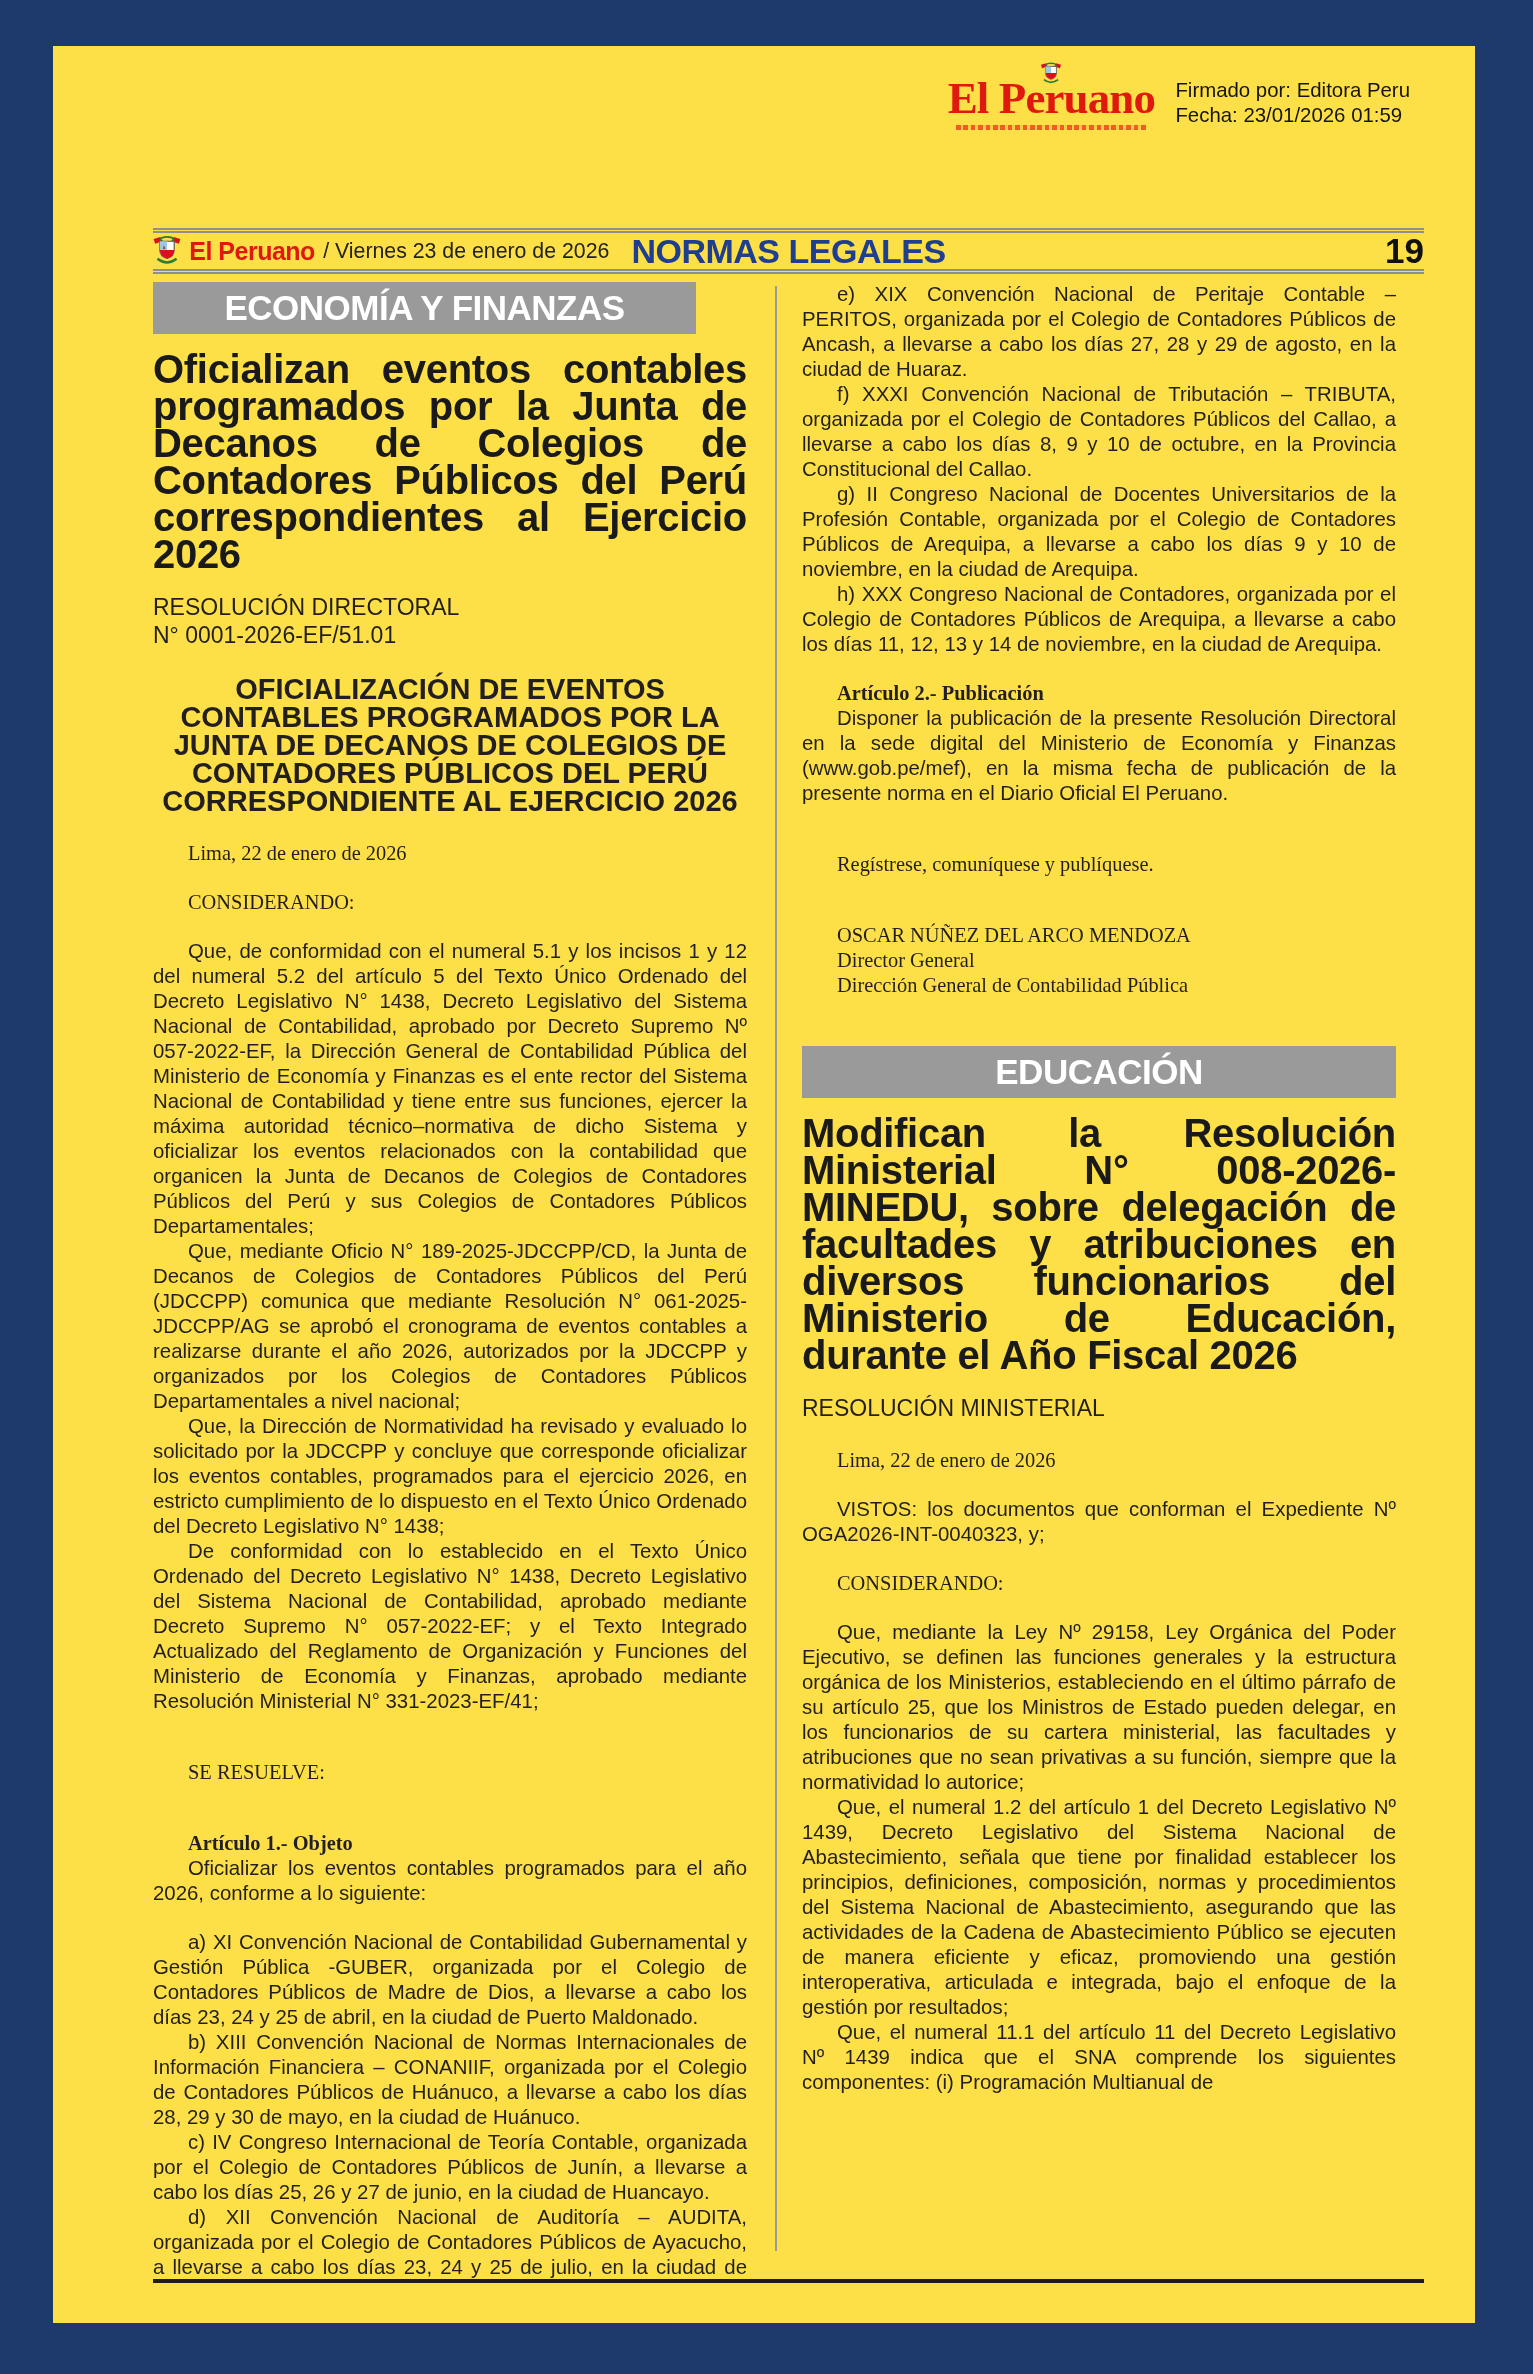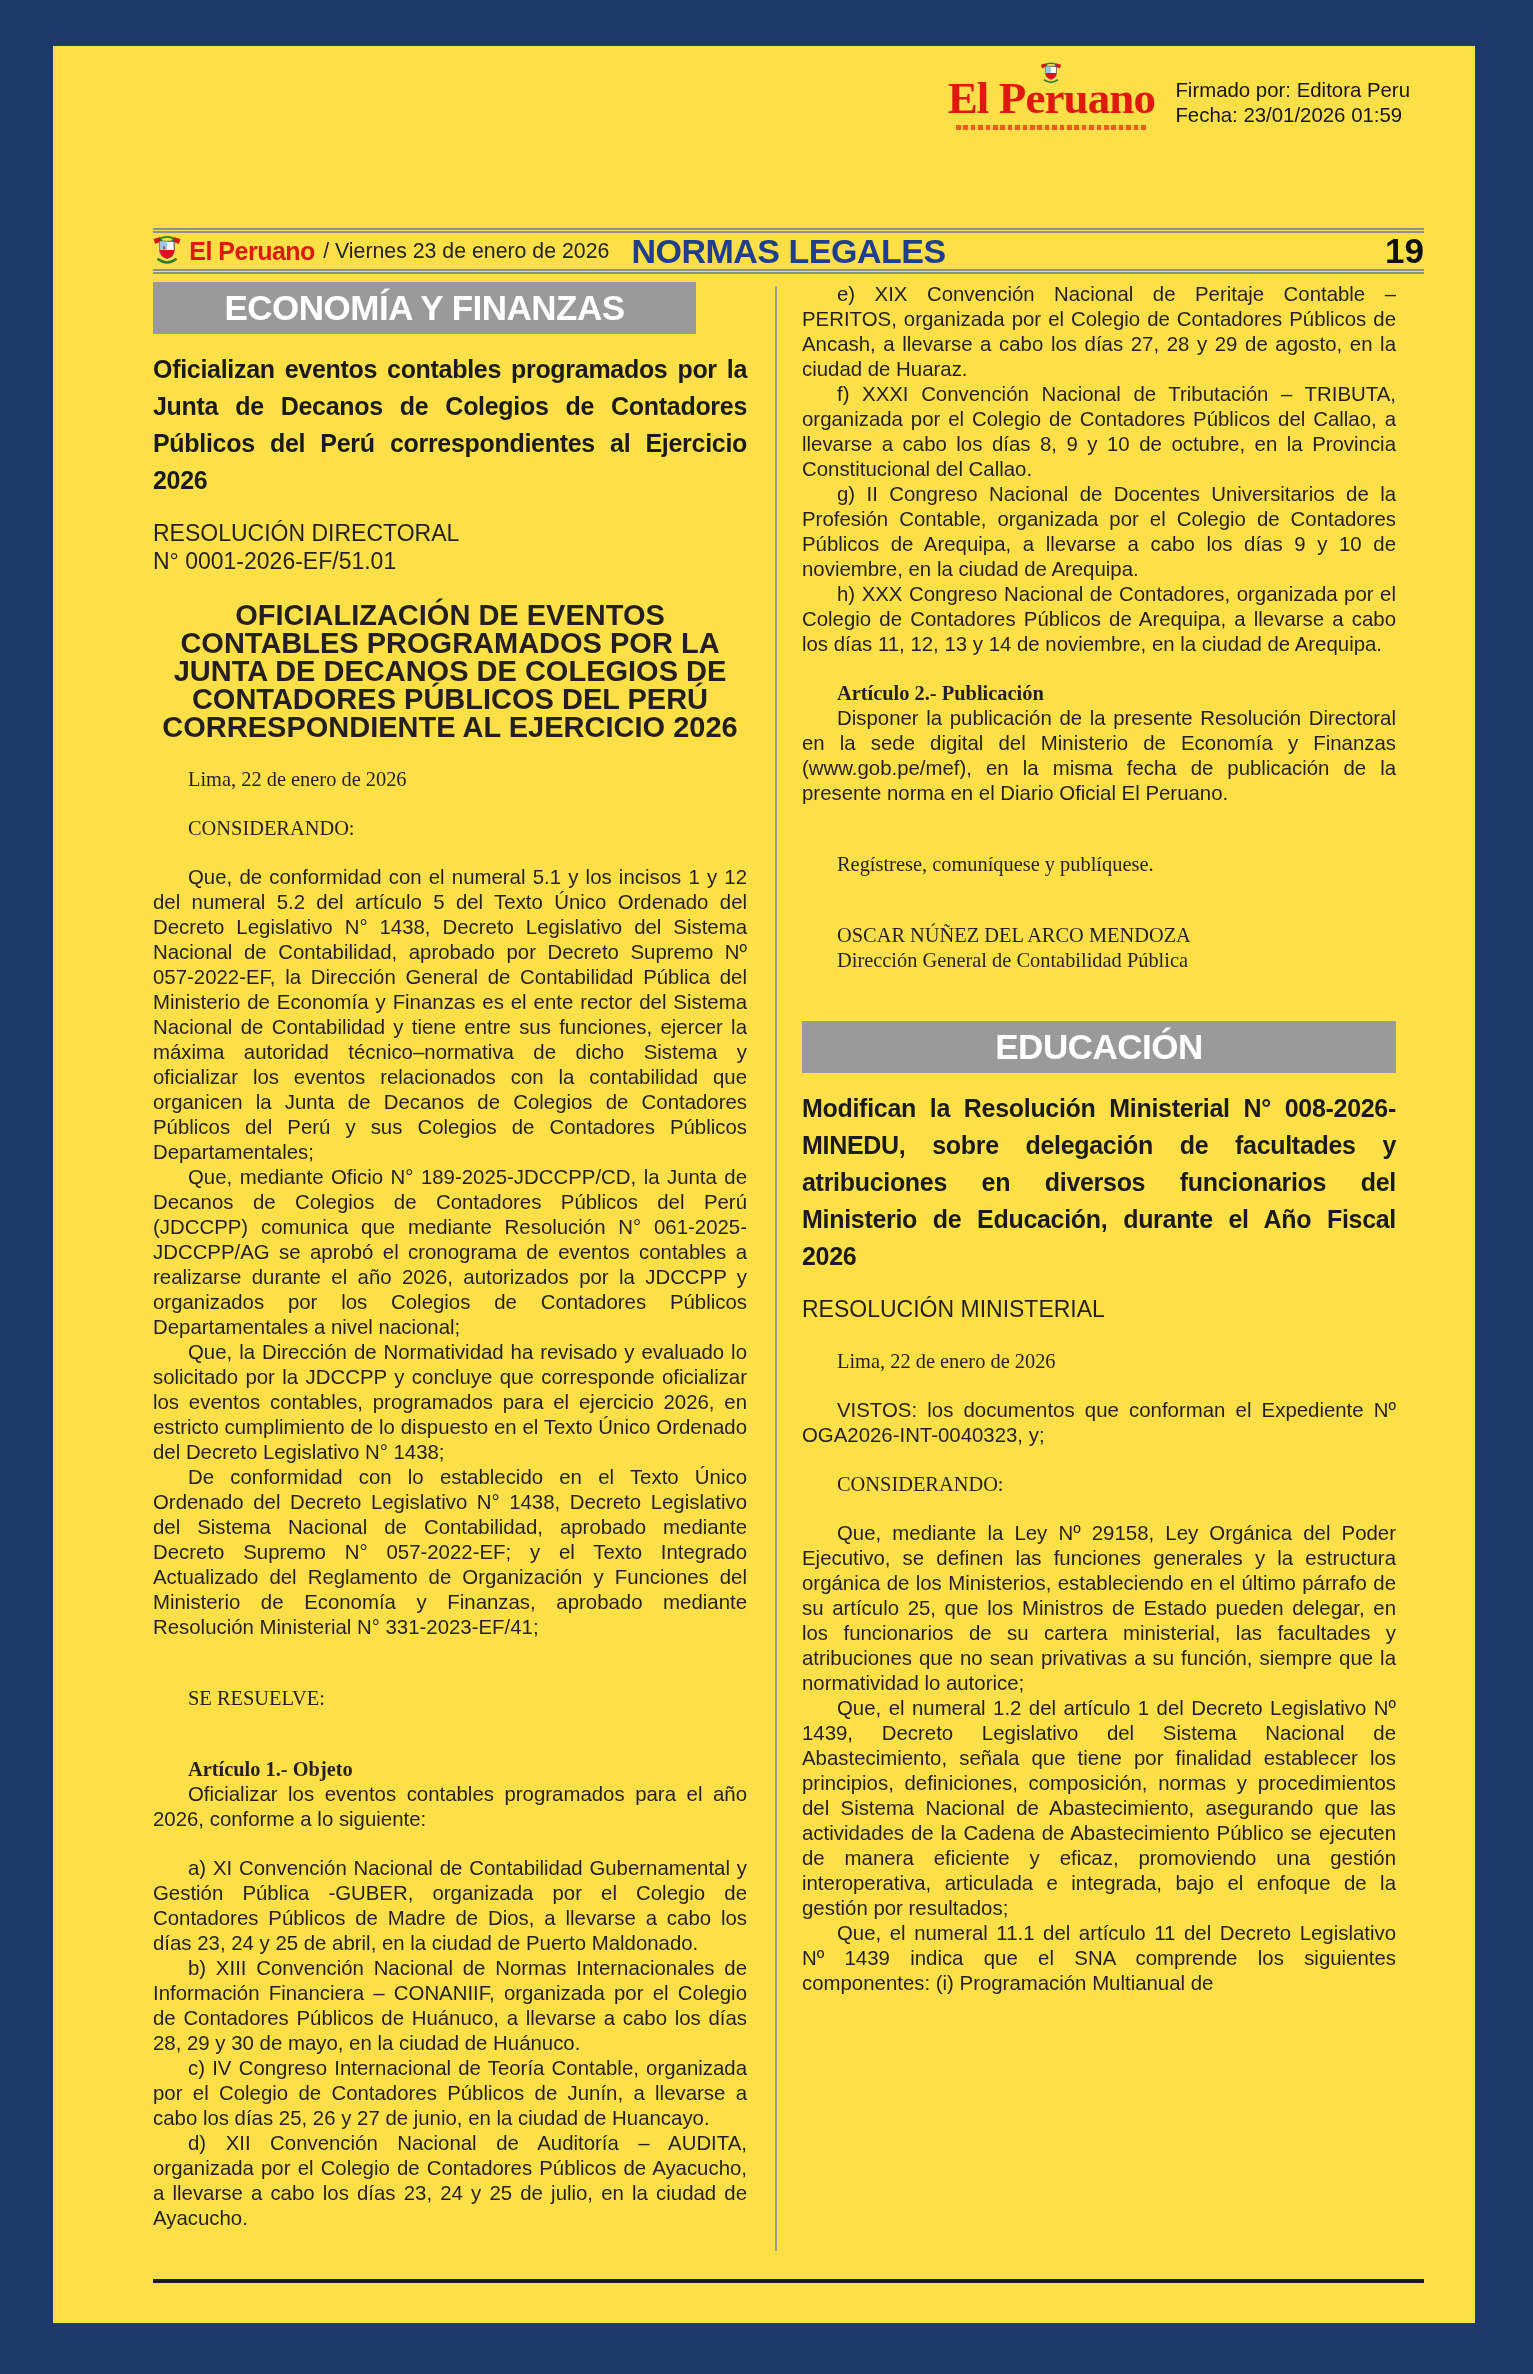--- a/index.html
+++ b/index.html
@@ -58,21 +58,21 @@
   
   .banner{
     height:52px;background:#9a9a9a;color:#fff;
     display:flex;align-items:center;justify-content:center;
     font-size:35px;font-weight:bold;letter-spacing:-0.5px;
     margin-bottom:16.7px;
   }
   .banner-econ{width:543px;box-sizing:border-box;}
   .banner-edu{margin-top:48px;}
   .headline{
-    font-size:25px;line-height:37px;font-weight:bold;color:#1a1a1a;
+    font-size:40px;line-height:37px;font-weight:bold;color:#1a1a1a;
     text-align:justify;letter-spacing:-0.3px;margin-bottom:20.4px;margin-top:8px;
   }
   .res-block{text-align:left;font-weight:normal;font-size:23px;line-height:28px;margin-bottom:26px;}
   .subject{text-align:center;font-weight:bold;font-size:29px;line-height:28px;margin-bottom:26px;}
   .p{
     font-size:20.4px;line-height:25px;text-align:justify;
     text-indent:35px;margin:0;
   }
   .sp-sm{margin-top:24px;}
   .sp-md{margin-top:46px;}
@@ -158,20 +158,21 @@
     <div class="col col-right">
       <p class="p">e) XIX Convención Nacional de Peritaje Contable – PERITOS, organizada por el Colegio de Contadores Públicos de Ancash, a llevarse a cabo los días 27, 28 y 29 de agosto, en la ciudad de Huaraz.</p>
       <p class="p">f) XXXI Convención Nacional de Tributación – TRIBUTA, organizada por el Colegio de Contadores Públicos del Callao, a llevarse a cabo los días 8, 9 y 10 de octubre, en la Provincia Constitucional del Callao.</p>
       <p class="p">g) II Congreso Nacional de Docentes Universitarios de la Profesión Contable, organizada por el Colegio de Contadores Públicos de Arequipa, a llevarse a cabo los días 9 y 10 de noviembre, en la ciudad de Arequipa.</p>
       <p class="p">h) XXX Congreso Nacional de Contadores, organizada por el Colegio de Contadores Públicos de Arequipa, a llevarse a cabo los días 11, 12, 13 y 14 de noviembre, en la ciudad de Arequipa.</p>
       <p class="p bold no-justify sp-sm">Artículo 2.- Publicación</p>
       <p class="p">Disponer la publicación de la presente Resolución Directoral en la sede digital del Ministerio de Economía y Finanzas (www.gob.pe/mef), en la misma fecha de publicación de la presente norma en el Diario Oficial El Peruano.</p>
       <p class="p no-justify sp-md">Regístrese, comuníquese y publíquese.</p>
       <div class="sp-md">
         <p class="p no-justify">OSCAR NÚÑEZ DEL ARCO MENDOZA</p>
+        <p class="p no-justify">Director General</p>
         <p class="p no-justify">Dirección General de Contabilidad Pública</p>
       </div>
       <div class="banner banner-edu">EDUCACIÓN</div>
       <div class="headline">Modifican la Resolución Ministerial N° 008-2026-MINEDU, sobre delegación de facultades y atribuciones en diversos funcionarios del Ministerio de Educación, durante el Año Fiscal 2026</div>
       <div class="res-block">
         <div>RESOLUCIÓN MINISTERIAL</div>
       </div>
       <p class="p no-justify">Lima, 22 de enero de 2026</p>
       <p class="p sp-sm">VISTOS: los documentos que conforman el Expediente Nº OGA2026-INT-0040323, y;</p>
       <p class="p no-justify sp-sm">CONSIDERANDO:</p>

